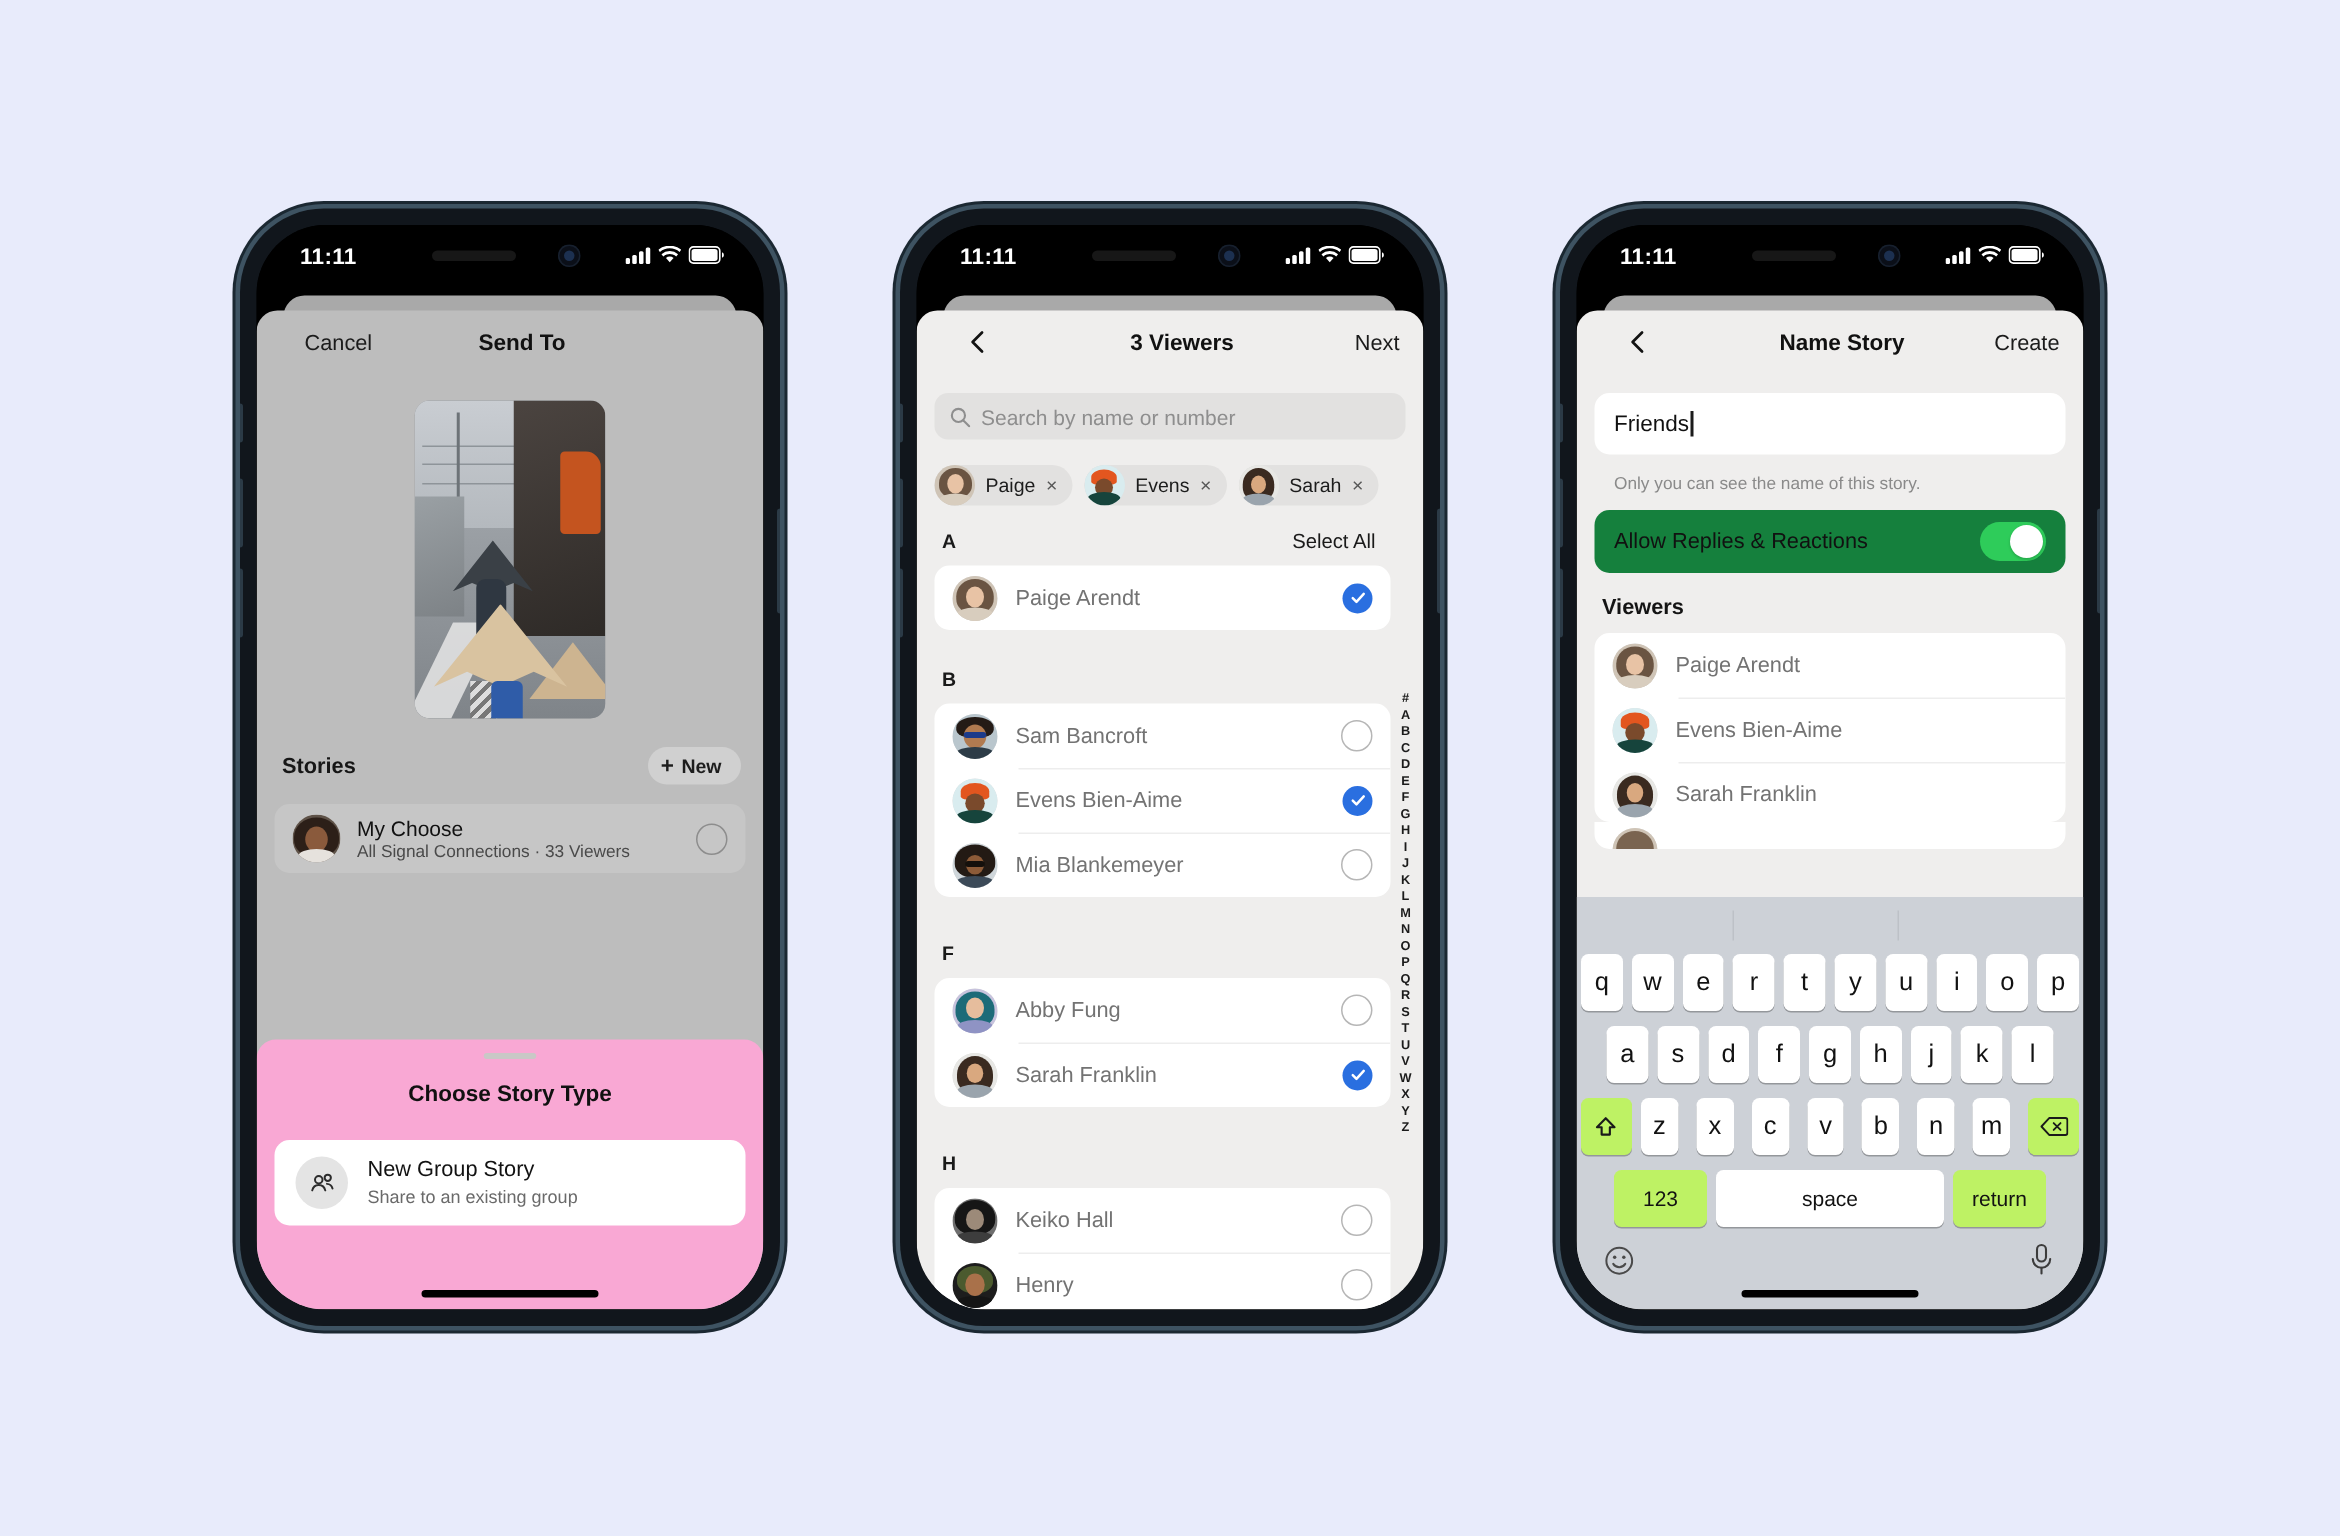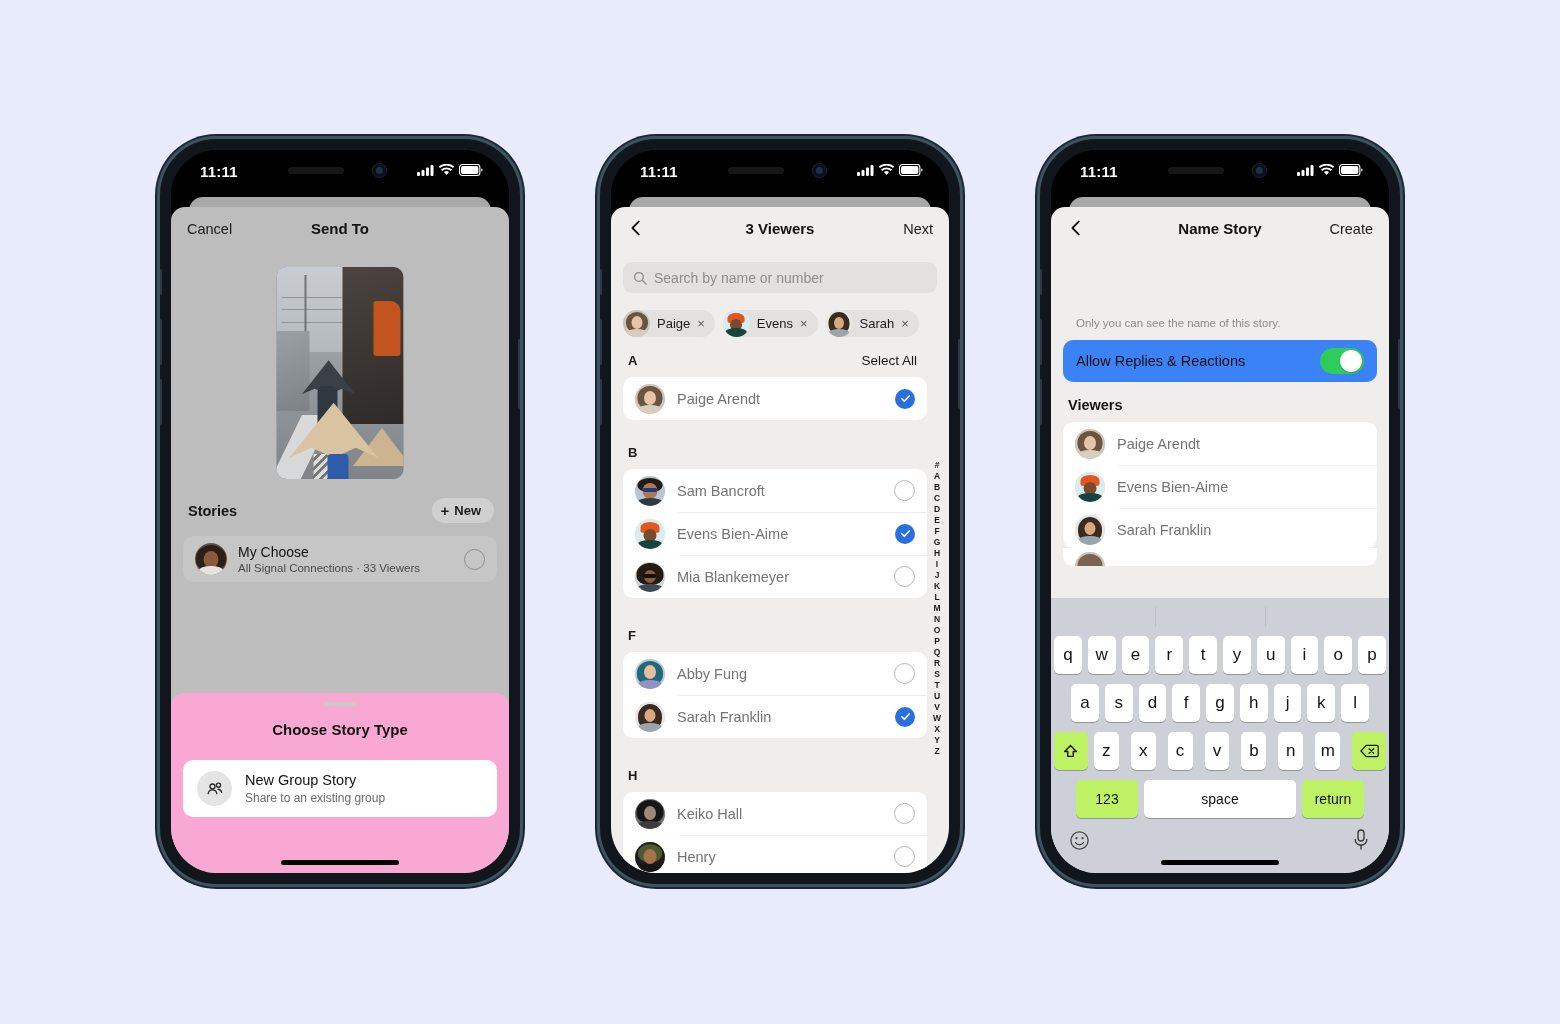--- a/index.html
+++ b/index.html
@@ -127,20 +127,21 @@
     height: 40px;
     border-radius: 14px 14px 0 0;
     background: #a9a9a9;
   }
   .sheet {
     position: absolute;
     left: 0; right: 0;
     top: 57px; bottom: 0;
     border-radius: 14px 14px 0 0;
     overflow: hidden;
+    padding-left: 16px;
   }
 
   
   .navbar {
     position: relative;
     height: 46px;
   }
   .nav-title {
     position: absolute;
     left: 0; right: 0; top: 13px;
@@ -454,21 +455,21 @@
   }
   .field-hint {
     position: absolute;
     left: 25px; top: 110px;
     font-size: 11.5px; color: #8a8a8a;
   }
   .toggle-card {
     position: absolute;
     left: 12px; right: 12px; top: 133px;
     height: 42px;
-    background: #3b82f6;
+    background: #15803d;
     border-radius: 10px;
     display: flex; align-items: center;
     padding: 0 13px;
   }
   .toggle-label { flex: 1; font-size: 14.5px; color: #111; }
   .switch {
     width: 44px; height: 26px;
     border-radius: 14px;
     background: #2ecc5a;
     position: relative;
@@ -972,20 +973,24 @@
 
         <div class="sheet p3-sheet">
           <div class="navbar">
             <svg class="chev-back" viewBox="0 0 20 20">
               <path d="M13 3 6 10l7 7" fill="none" stroke="#121212" stroke-width="2" stroke-linecap="round" stroke-linejoin="round"></path>
             </svg>
             <div class="nav-title">Name Story</div>
             <div class="nav-right">Create</div>
           </div>
 
+          <div class="name-input">
+            <span class="name-val">Friends</span>
+              <span class="caret"></span>
+          </div>
           <div class="field-hint">Only you can see the name of this story.</div>
 
           <div class="toggle-card">
             <span class="toggle-label">Allow Replies &amp; Reactions</span>
             <div class="switch">
               <div class="knob"></div>
             </div>
           </div>
 
           <div class="viewers-label">Viewers</div>

